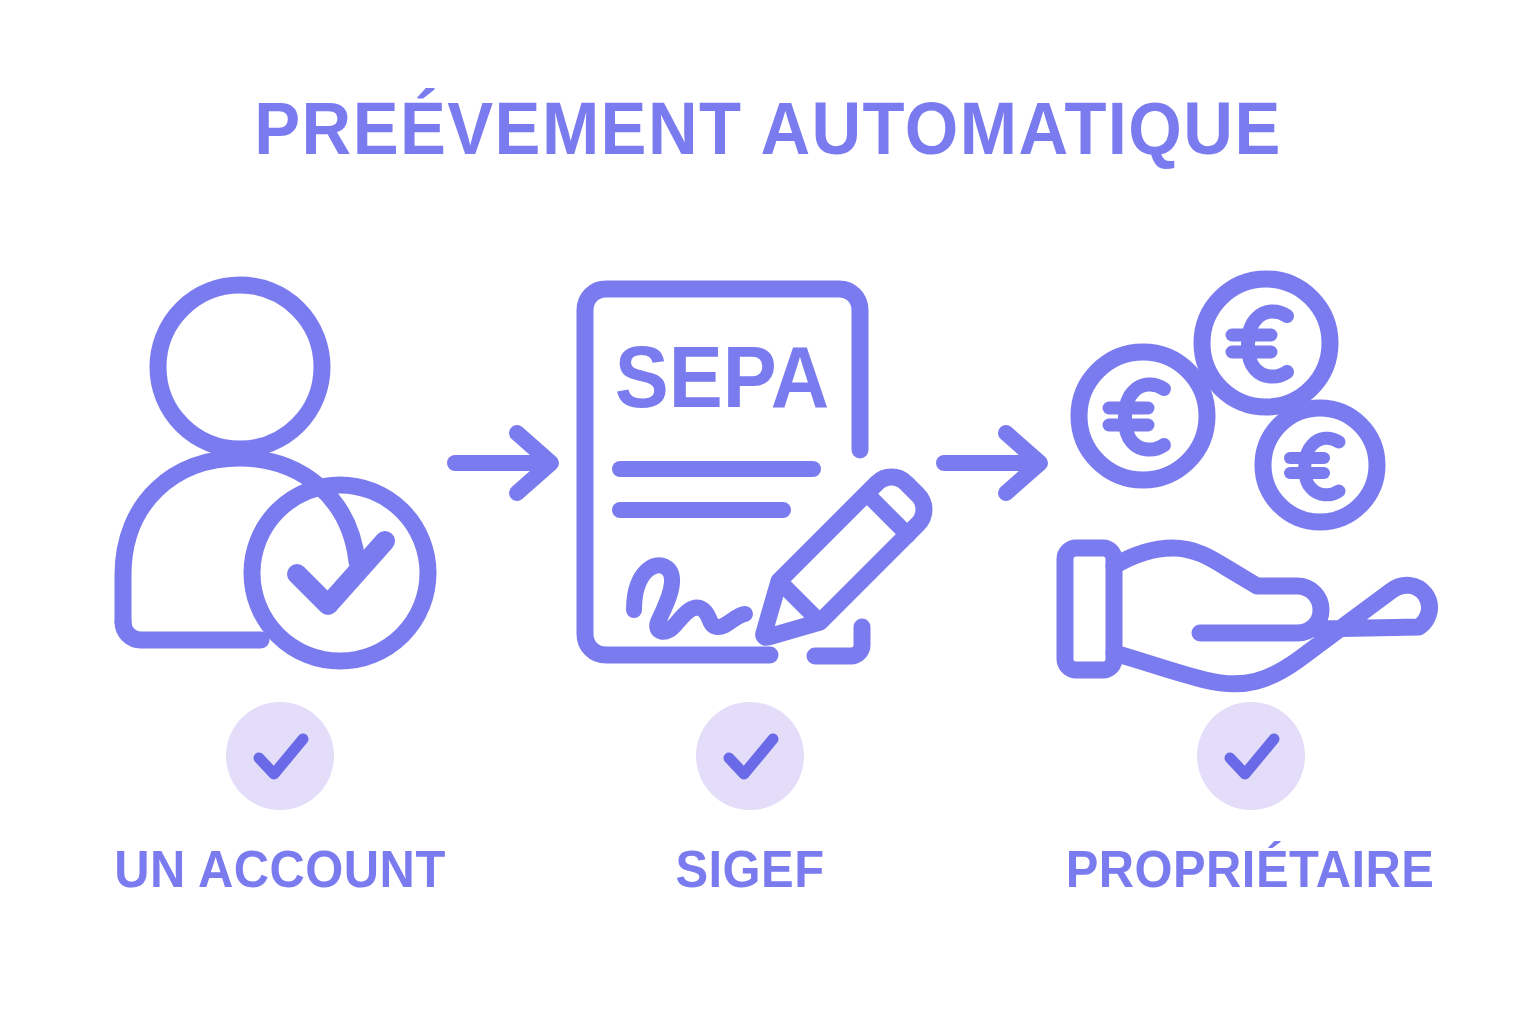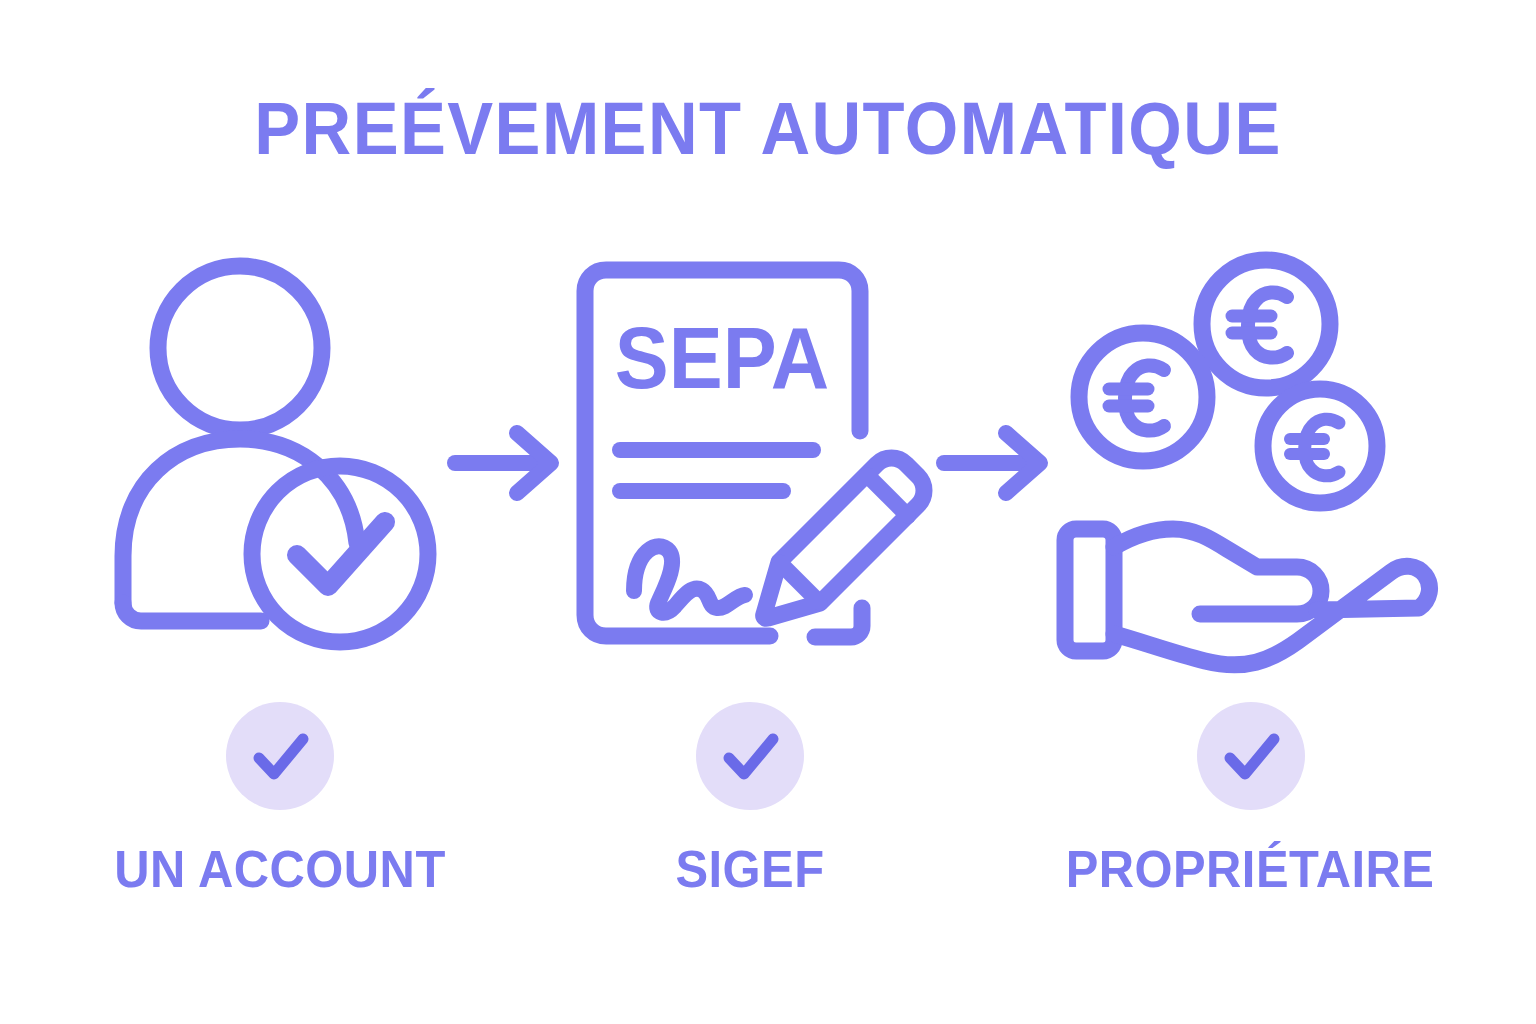--- a/index.html
+++ b/index.html
@@ -34,21 +34,21 @@
     letter-spacing: 1.5px;
     line-height: 86px;
     white-space: nowrap;
     transform: scaleX(0.93);
     transform-origin: center center;
   }
 
   
   .step-icon {
     position: absolute;
-    top: 251px;
+    top: 270px;
     height: 420px;
   }
   #step-icon-0 { left: 85px;   width: 390px; }
   #step-icon-1 { left: 565px;  width: 390px; }
   #step-icon-2 { left: 1055px; width: 400px; }
 
   .step-icon svg { display: block; width: 100%; height: 100%; overflow: visible; }
 
   
   .arrow {

